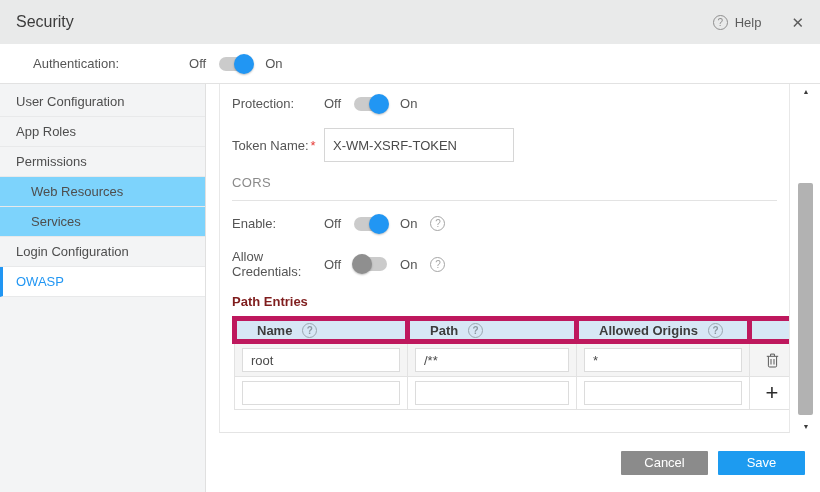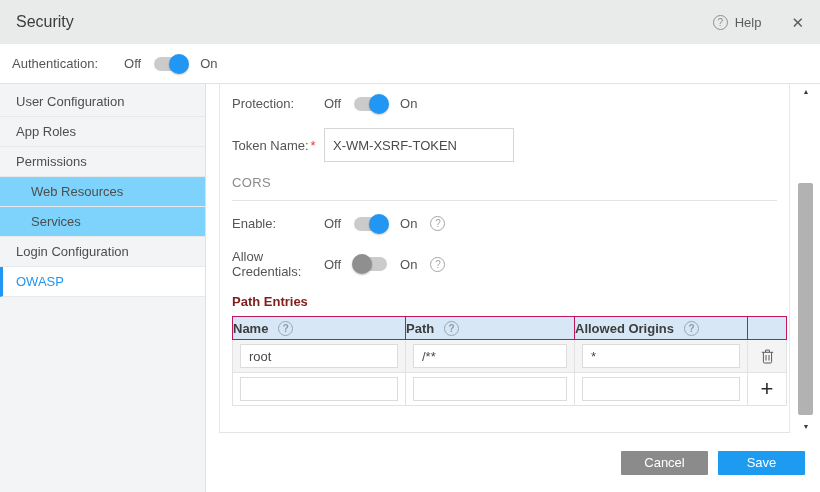--- a/index.html
+++ b/index.html
@@ -20,21 +20,21 @@
     display:inline-flex; align-items:center; justify-content:center;
     font-size:10px; color:#8f8f8f; flex-shrink:0;
   }
   .q-icon::before { content:"?"; }
   .q-icon.light { border-color:#a5a5a5; color:#a5a5a5; }
   .close-btn { margin-left:30px; font-size:15px; color:#5c5c5c; cursor:pointer; line-height:1; }
   .close-btn::before { content:"\2715"; }
 
   
   .auth-bar { height:40px; flex-shrink:0; background:#fff; border-bottom:1px solid #e2e2e2;
-              display:flex; align-items:center; padding:0 12px; }
+              display:flex; align-items:center; padding:0 33px;gap:44px; }
   .auth-bar .form-label { width:auto; margin-right:26px; }
 
   
   .toggle-group { display:flex; align-items:center; gap:11px; color:#555; }
   .switch { width:33px; height:14px; background:#cbcbcb; border-radius:7px; position:relative; cursor:pointer; margin:0 2px; }
   .switch .knob { width:20px; height:20px; border-radius:50%; position:absolute; top:-3px;
                   box-shadow:0 1px 2px rgba(0,0,0,.25); }
   .switch.on  .knob { right:-2px; background:#2196f3; }
   .switch.off .knob { left:-2px;  background:#8f8f8f; }
 
@@ -63,22 +63,22 @@
   .mt-token { margin-top:17px; }
   .section-title { margin-top:13px; color:#8a8a8a; font-size:13px; letter-spacing:.4px; }
   .divider { border:none; border-top:1px solid #e3e3e3; margin-top:10px; }
   .mt-enable { margin-top:15px; }
   .mt-cred { margin-top:18px; }
   .mt-maxage { margin-top:14px; }
   .mt-pelabel { margin-top:15px; color:#7f1d1d;font-weight:bold; }
 
   
   .pe-table { border-collapse:collapse; margin-top:7px; table-layout:fixed; width:554px; }
-  .pe-table th { background:#d7e7f5; border:1px solid #be185d; height:23px; text-align:left;
-                 padding:0 0; font-size:13px; font-weight:bold; color:#3d3d3d; }
+  .pe-table th { background:#d7e7f5; border:5px solid #be185d; height:23px; text-align:left;
+                 padding:0 20px; font-size:13px; font-weight:bold; color:#3d3d3d; }
   .pe-table th .th-inner { display:flex; align-items:center; gap:10px; font-weight:bold; }
   .pe-table th .q-icon { border-color:#9aa7b0; color:#8d9aa4; background:transparent; }
   .pe-table td { border:1px solid #e2e2e2; padding:4px 7px; height:33px; }
   .pe-table tr.filled td { background:#f4f4f4; }
   .pe-table tr.empty td { background:#fff; }
   .col-name { width:173px; } .col-path { width:169px; } .col-origin { width:173px; } .col-action { width:39px; }
   .cell-input { width:100%; height:24px; border:1px solid #dcdcdc; padding:0 8px; font-size:13px;
                 color:#4a4a4a; font-family:inherit; background:#fff; outline:none; }
   .action-cell { text-align:center; padding:0 !important; cursor:pointer; }
   .plus-icon { font-size:22px; font-weight:400; color:#2b2b2b; line-height:1; display:inline-block; }

